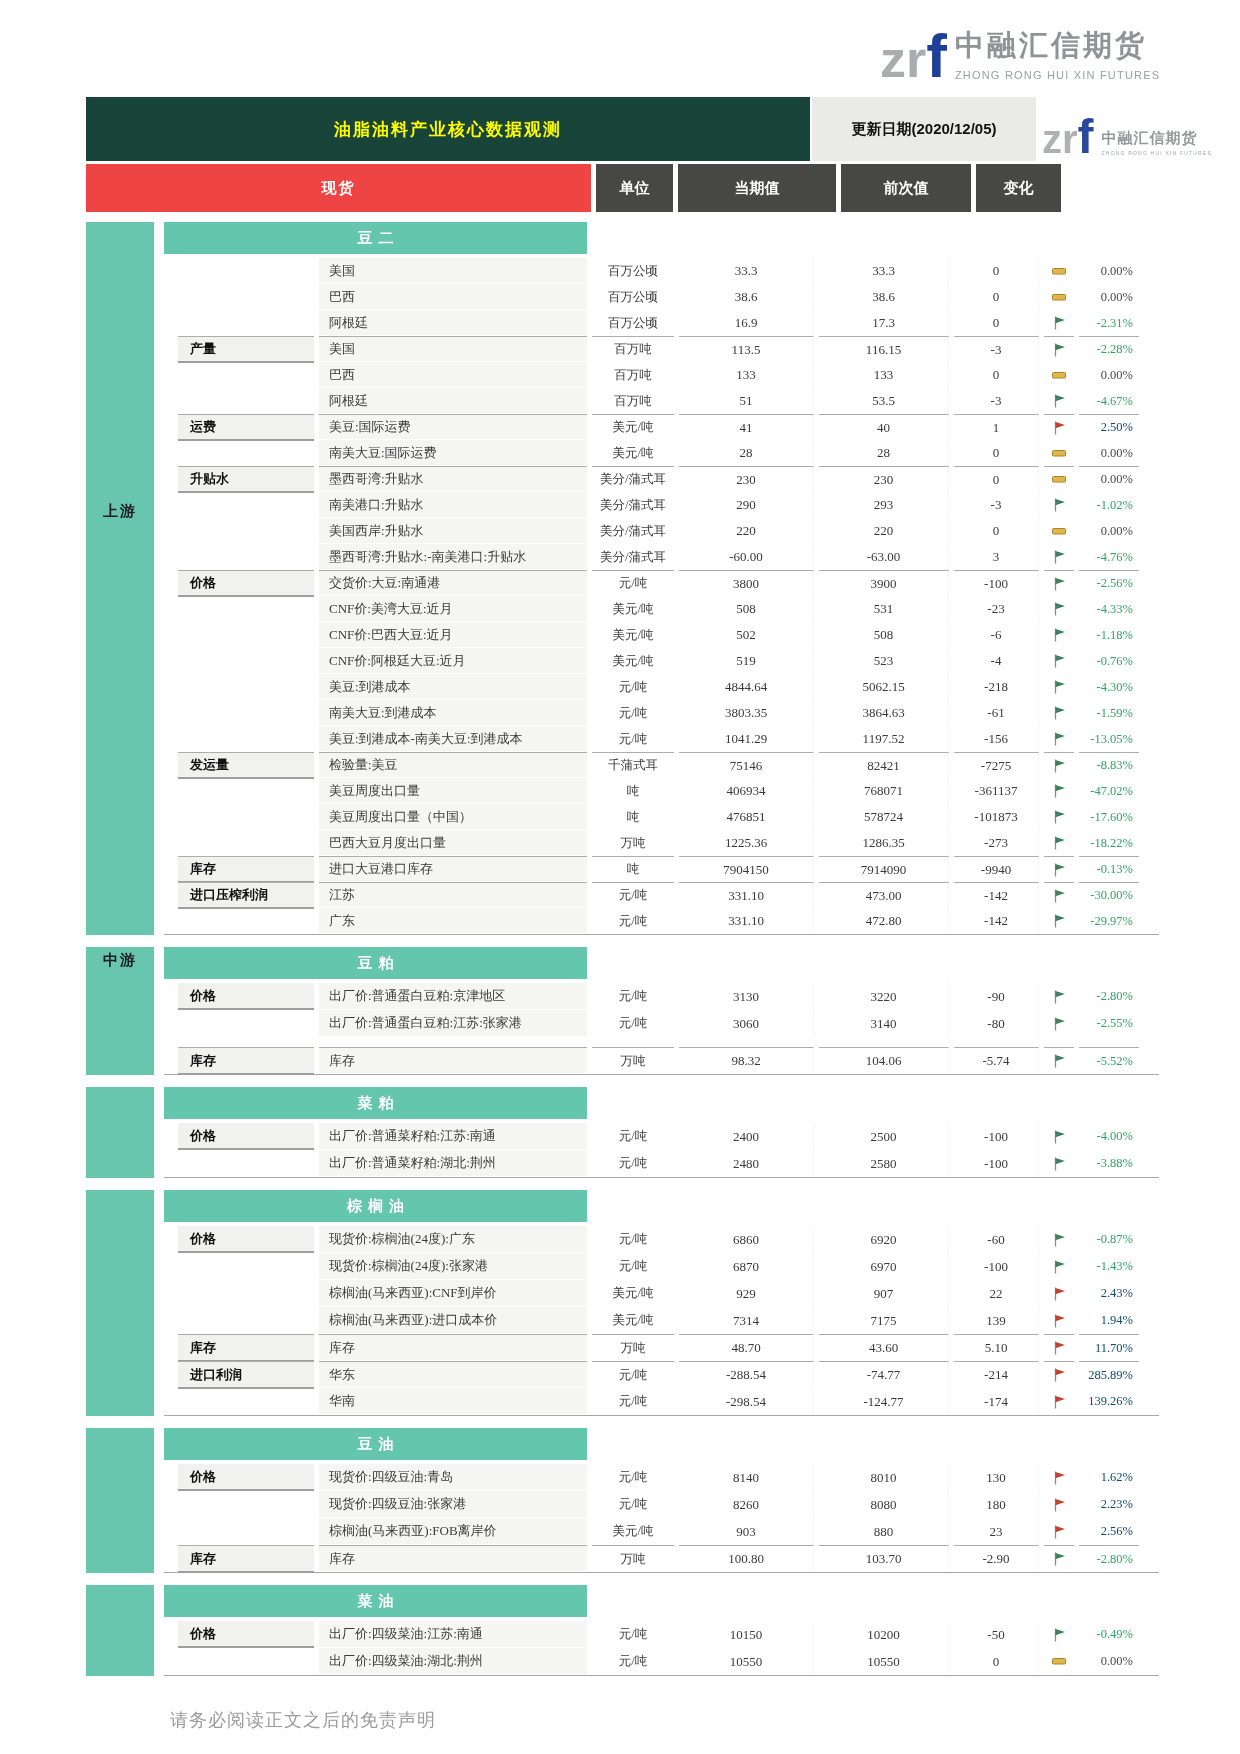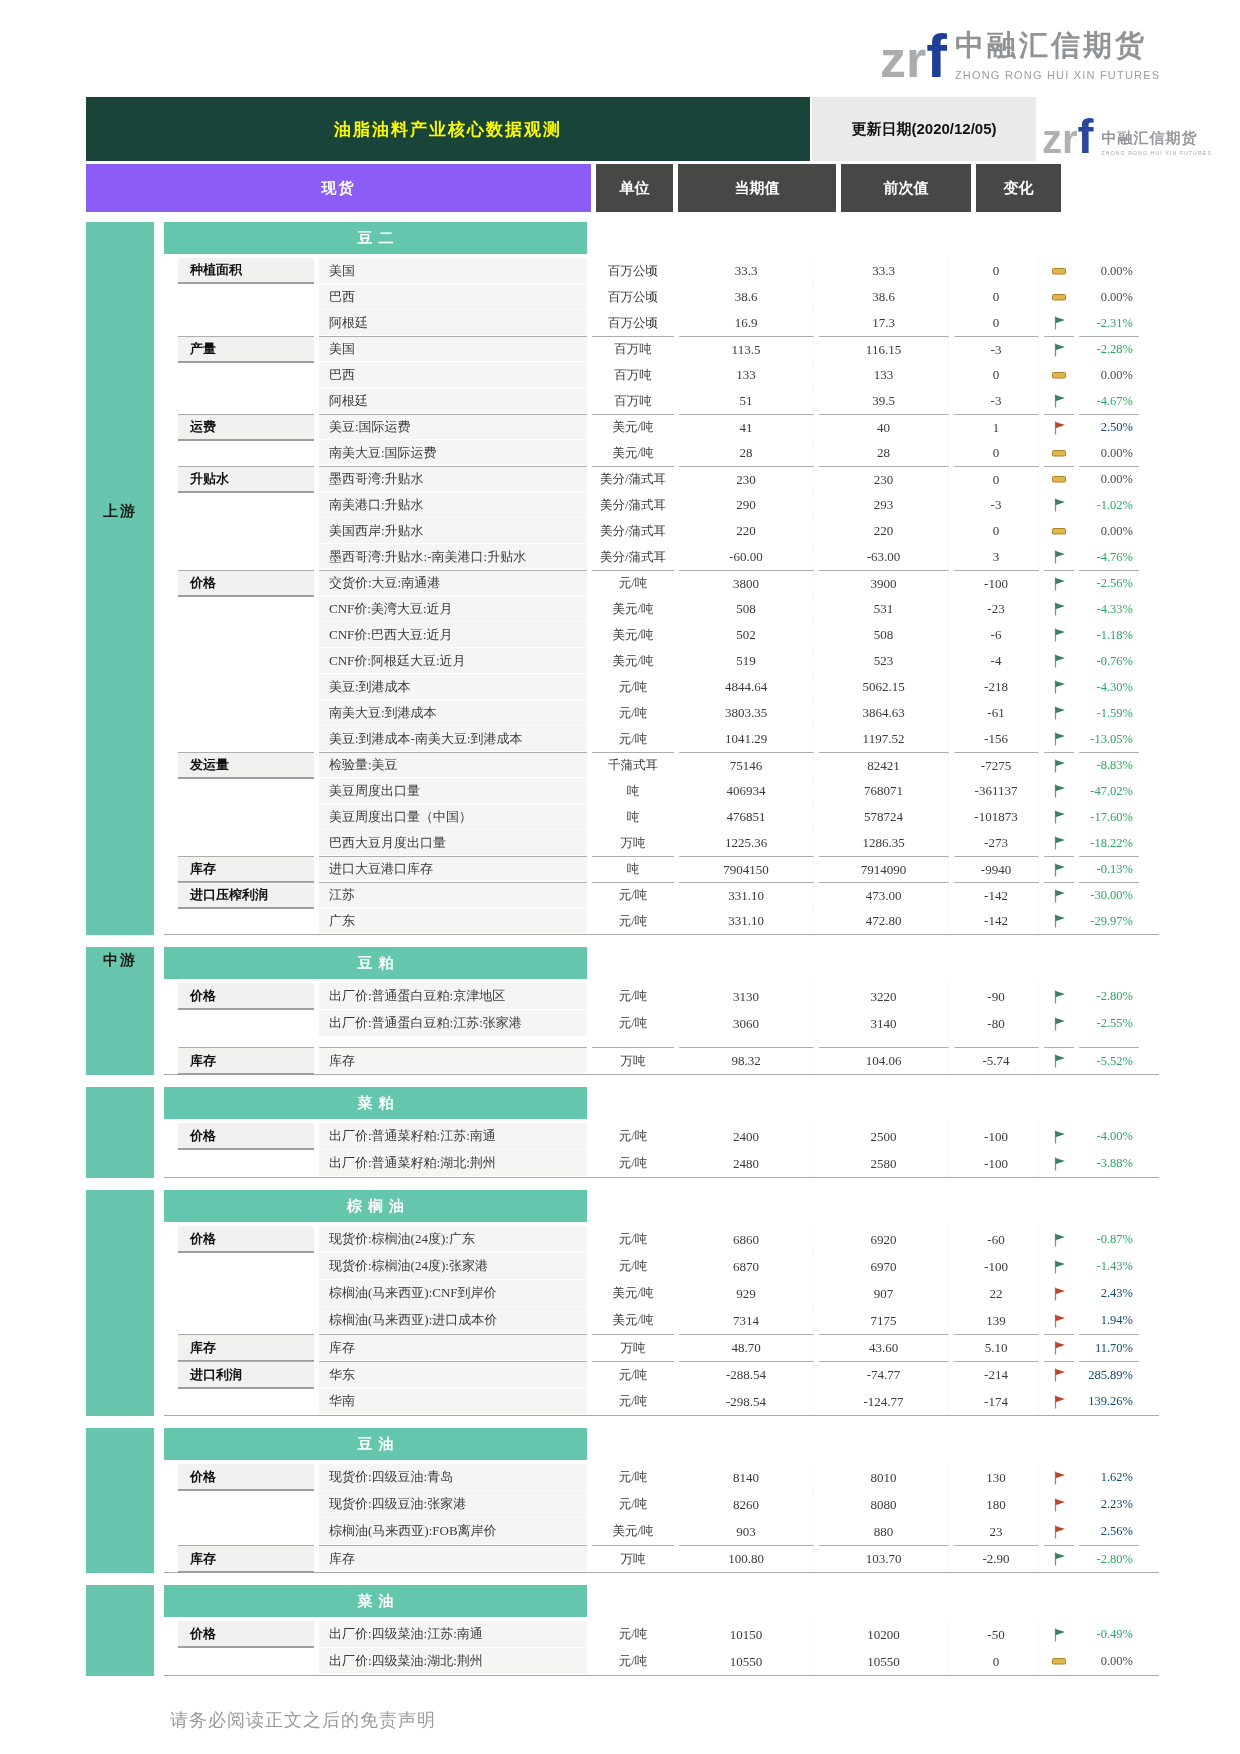--- a/index.html
+++ b/index.html
@@ -26,21 +26,21 @@
   
   .content{position:absolute;left:86px;top:97px;width:1055px;}
   .title-row{display:flex;height:64px;}
   .report-title{width:724px;background:#18443a;color:#fcfc00;display:flex;align-items:center;justify-content:center;
         font-family:"Liberation Sans","DejaVu Sans",sans-serif;font-weight:bold;font-size:17px;letter-spacing:2px;}
   .date-box{width:224px;margin-left:2px;background:#eaeae8;color:#111;display:flex;align-items:center;justify-content:center;
         font-family:"Liberation Sans","DejaVu Sans",sans-serif;font-weight:bold;font-size:15px;}
   .cols-row{display:flex;height:48px;margin-top:3px;}
   .hcell{background:#474745;color:#fff;display:flex;align-items:center;justify-content:center;
         font-family:"Liberation Sans","DejaVu Sans",sans-serif;font-weight:bold;font-size:15px;}
-  .hcell.spot{width:505px;background:#8b5cf6;letter-spacing:2px;}
+  .hcell.spot{width:505px;background:#ef4444;letter-spacing:2px;}
   .hcell.u{width:77px;margin-left:5px;}
   .hcell.cur{width:158px;margin-left:5px;}
   .hcell.prev{width:130px;margin-left:5px;}
   .hcell.chg{width:85px;margin-left:5px;}
   
   .table-area{position:relative;margin-top:10px;}
   .sb-seg{position:absolute;left:0;width:68px;background:#68c5ae;}
   .stream-label{position:absolute;left:0;width:68px;text-align:center;
         font-family:"Liberation Sans","DejaVu Sans",sans-serif;font-weight:bold;font-size:15px;color:#1d1d1d;letter-spacing:2px;z-index:2;}
   #sections{position:relative;margin-left:78px;width:995px;}
@@ -104,23 +104,20 @@
           <div class="sb-seg" style="top: 725px; height: 128px;"></div>
           <div class="sb-seg" style="top: 865px; height: 91px;"></div>
           <div class="sb-seg" style="top: 968px; height: 226px;"></div>
           <div class="sb-seg" style="top: 1206px; height: 145px;"></div>
           <div class="sb-seg" style="top: 1363px; height: 91px;"></div>
         </div>
       <div id="sections">
           <div class="section">
             <div class="band">豆二</div>
             <div class="grid" style="grid-template-columns: 150px 268px 82px 135px 130px 85px 30px 60px; grid-template-rows: 26px 26px 26px 26px 26px 26px 26px 26px 26px 26px 26px 26px 26px 26px 26px 26px 26px 26px 26px 26px 26px 26px 26px 26px 26px 26px;">
-              <div class="cat" style="grid-row: 1 / span 3;">
-                <div class="cat-label" style="height: 26px;">种植面积</div>
-              </div>
               <div class="c item" style="grid-area: 1 / 2;">美国</div>
               <div class="c unit" style="grid-area: 1 / 3;">百万公顷</div>
               <div class="c num" style="grid-area: 1 / 4;">33.3</div>
               <div class="c num" style="grid-area: 1 / 5;">33.3</div>
               <div class="c num" style="grid-area: 1 / 6;">0</div>
               <div class="c flagc" style="grid-area: 1 / 7;">
                 <svg width="14" height="9" viewBox="0 0 14 9">
                   <rect x="0.5" y="1.5" width="13" height="5.5" rx="1" fill="#e2b64b" stroke="#a9842d"></rect>
                 </svg>
               </div>
@@ -170,21 +167,21 @@
               <div class="c num" style="grid-area: 5 / 6;">0</div>
               <div class="c flagc" style="grid-area: 5 / 7;">
                 <svg width="14" height="9" viewBox="0 0 14 9">
                   <rect x="0.5" y="1.5" width="13" height="5.5" rx="1" fill="#e2b64b" stroke="#a9842d"></rect>
                 </svg>
               </div>
               <div class="c pct flat" style="grid-area: 5 / 8;">0.00%</div>
               <div class="c item" style="grid-area: 6 / 2;">阿根廷</div>
               <div class="c unit" style="grid-area: 6 / 3;">百万吨</div>
               <div class="c num" style="grid-area: 6 / 4;">51</div>
-              <div class="c num" style="grid-area: 6 / 5;">39.5</div>
+              <div class="c num" style="grid-area: 6 / 5;">53.5</div>
               <div class="c num" style="grid-area: 6 / 6;">-3</div>
               <div class="c flagc" style="grid-area: 6 / 7;">
                 <svg width="13" height="14" viewBox="0 0 13 14">
                   <line x1="2.5" y1="0.5" x2="2.5" y2="13.5" stroke="#8a8a8a" stroke-width="1.3"></line>
                   <path d="M2.5 1 L12 4.1 L2.5 7.3 Z" fill="#3e8060"></path>
                 </svg>
               </div>
               <div class="c pct down" style="grid-area: 6 / 8;">-4.67%</div>
               <div class="cat gs" style="grid-row: 7 / span 2;">
                 <div class="cat-label" style="height: 26px;">运费</div>

